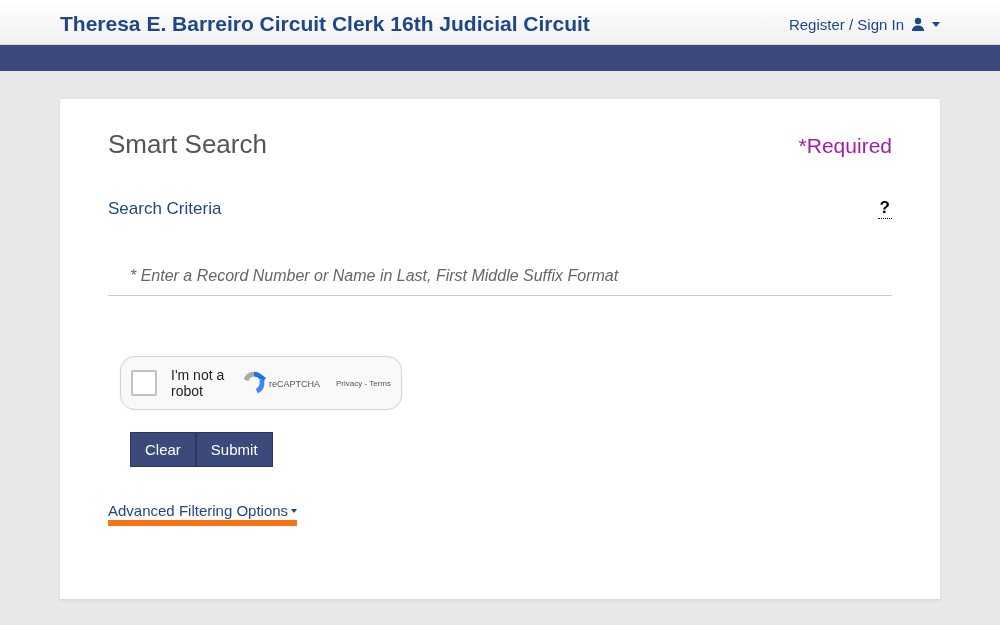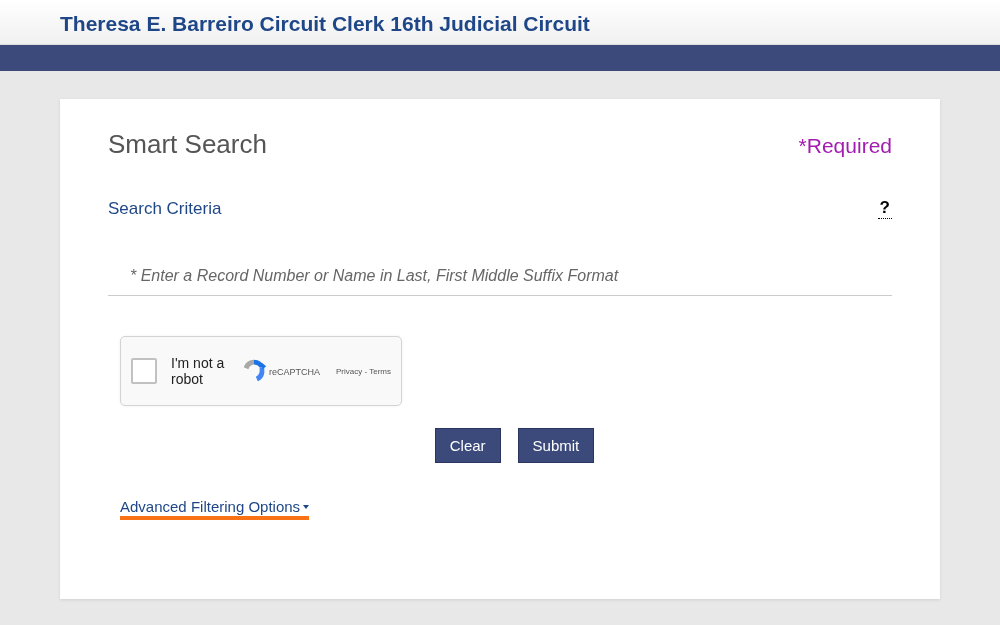--- a/index.html
+++ b/index.html
@@ -96,32 +96,32 @@
     }
     .search-input {
       width: 100%;
       border: none;
       border-bottom: 1px solid #ccc;
       padding: 8px 10px 10px 22px;
       font-size: 16px;
       font-style: italic;
       color: #555;
       outline: none;
-      margin-bottom: 40px;
+      margin-bottom: 60px;
     }
     .search-input::placeholder {
       color: #666;
       font-style: italic;
     }
     .recaptcha-box {
       width: 282px;
-      height: 70px;
+      height: 54px;
       background: #f9f9f9;
       border: 1px solid #d3d3d3;
-      border-radius: 5px;
+      border-radius: 15px;
       display: flex;
       align-items: center;
       padding: 0 10px;
       margin-left: 12px;
       margin-bottom: 22px;
       box-shadow: 0 0 3px rgba(0,0,0,0.06);
     }
     .recaptcha-checkbox {
       width: 26px;
       height: 26px;
@@ -150,59 +150,67 @@
       color: #555;
       margin-top: 1px;
     }
     .recaptcha-links {
       font-size: 8px;
       color: #555;
       padding-left: 16px;
     }
     .button-row {
       display: flex;
-      justify-content: center;
-      margin-left: 29px;
+      justify-content: flex-start;
+      margin-left: 22px;
       margin-right: 0;
       margin-bottom: 35px;
-      gap: 17px;
     }
     .btn {
       background: #3b4a7a;
       color: #fff;
       border: 1px solid #2a3660;
       padding: 8px 14px;
       font-size: 15px;
       cursor: pointer;
     }
     .advanced-link {
       color: #1f4788;
       font-size: 15px;
-      border-bottom: 4px solid #f97316;
-      cursor: pointer;
-      margin-left: 12px;
+      border-bottom: 6px solid #f97316;
+      cursor: pointer;
       display: inline-flex;
       align-items: center;
       gap: 3px;
       padding-bottom: 1px;
     }
     .advanced-caret {
       width: 0;
       height: 0;
       border-left: 3px solid transparent;
       border-right: 3px solid transparent;
       border-top: 4px solid #1f4788;
       display: inline-block;
     }
   </style>
 </head>
 <body>
 
 <div class="header-bar">
   <div class="header-title">Theresa E. Barreiro Circuit Clerk 16th Judicial Circuit</div>
+  <div class="signin-group">
+    <span>Register / Sign In</span>
+    <span class="user-icon">
+      <svg viewBox="0 0 16 16" fill="#1f4788">
+        <circle cx="8" cy="5" r="3.2"></circle>
+        <path d="M2 15 C2 11, 5 9.5, 8 9.5 C11 9.5, 14 11, 14 15 Z"></path>
+      </svg>
+    </span>
+    <span class="caret"></span>
+  </div>
 </div>
 
 <div class="navy-strip"></div>
 
 <div class="content-wrapper">
   <div class="card">
     <div class="card-header">
       <h1 class="card-title">Smart Search</h1>
       <span class="required-label">*Required</span>
     </div>

